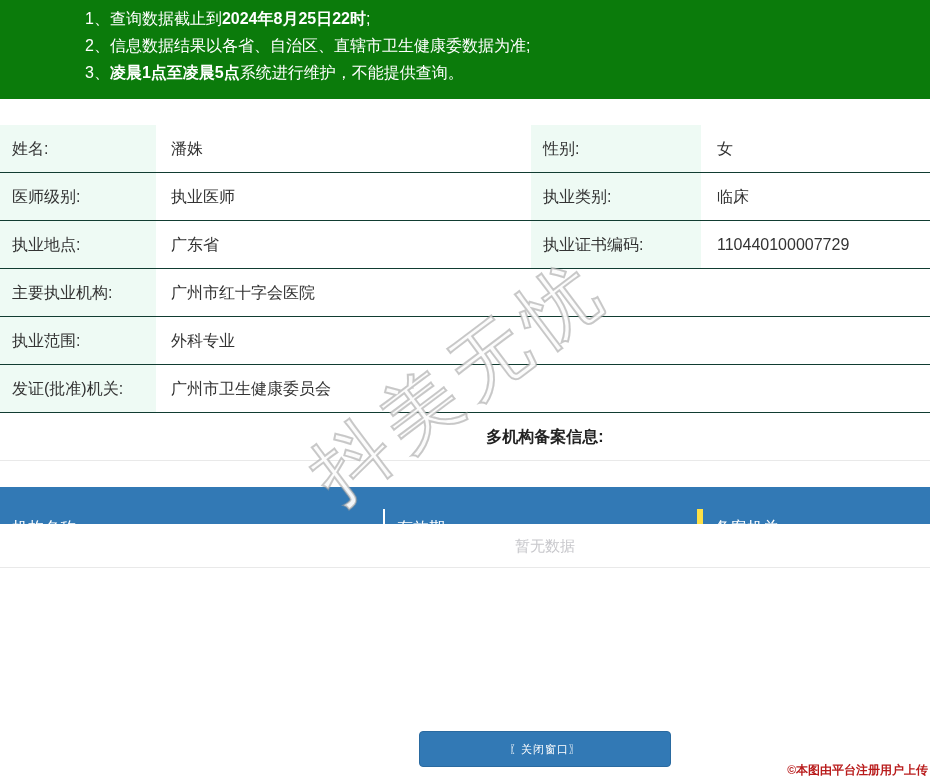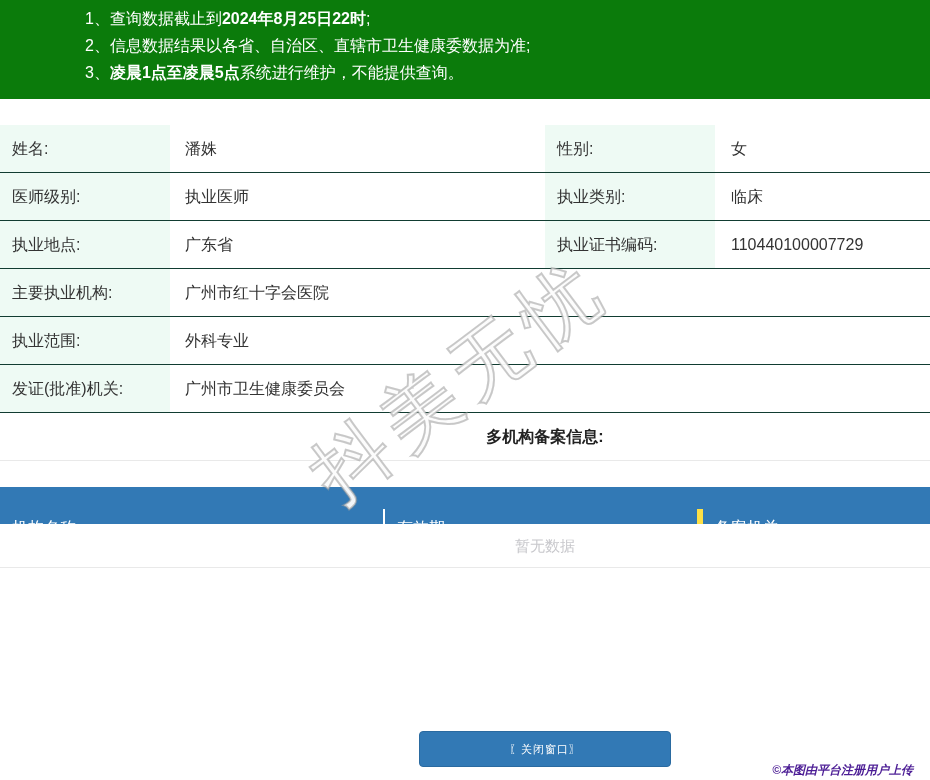--- a/index.html
+++ b/index.html
@@ -22,21 +22,21 @@
 
   
   .info-table { margin-top:26px; width:1090px; }
   .irow {
     display:flex; height:48px; line-height:48px;
     border-bottom:1px solid var(--border-dark,#113c31);
     font-size:16px; background:#fff;
   }
   .cell { overflow:hidden; white-space:nowrap; }
   .lbl  { background:var(--label-bg,#eefaf4); padding-left:12px; }
-  .w-lbl1 { width:170px; }
+  .w-lbl1 { width:156px; }
   .w-val1 { width:375px; padding-left:15px; }
   .w-lbl2 { width:170px; }
   .w-val2 { flex:1; padding-left:16px; }
   .w-valwide { flex:1; padding-left:15px; }
 
   
   .section-title-wrap {
     width:1090px; text-align:center; padding-top:14px; padding-bottom:12px;
     border-bottom:1px solid var(--light-border,#e9e9e9);
   }
@@ -71,24 +71,23 @@
     transform:translate(-50%,-50%) rotate(-37deg);
     font-size:76px; letter-spacing:10px; white-space:nowrap;
     color:rgba(255,255,255,0.92);
     -webkit-text-stroke:2px rgba(160,160,160,0.55);
     text-shadow:0 0 1px rgba(160,160,160,0.4);
     pointer-events:none; z-index:5;
   }
 
   
   .copyright {
-    position:absolute; right:17px; bottom:1px; z-index:6;
-    font-size:12px; font-weight:bold; color:#4c1d95; white-space:nowrap;
+    position:absolute; right:2px; bottom:1px; z-index:6;
+    font-size:12px; font-weight:bold; color:#b91c1c; white-space:nowrap;
     text-shadow:-1px 0 #fff,1px 0 #fff,0 -1px #fff,0 1px #fff,1px 1px #fff,-1px -1px #fff;
-    font-style:italic;
   }
 </style>
 </head>
 <body>
 
 <div class="viewport">
   <div class="page">
 
     <div class="notice">
       <div class="notice-line">

